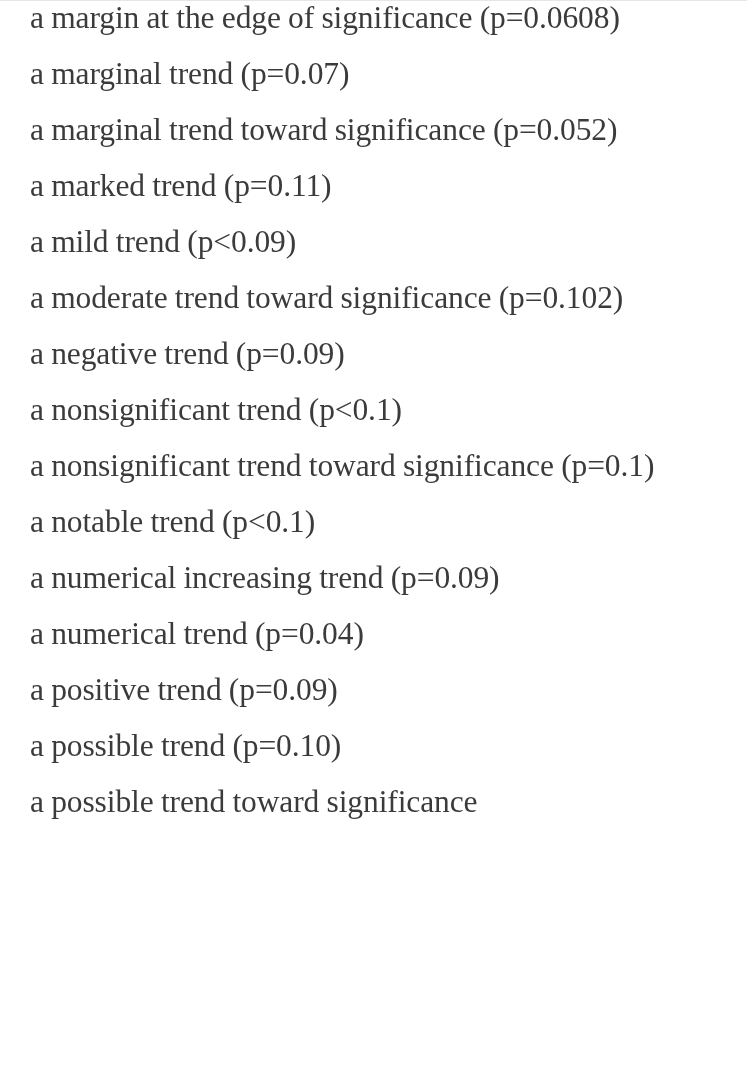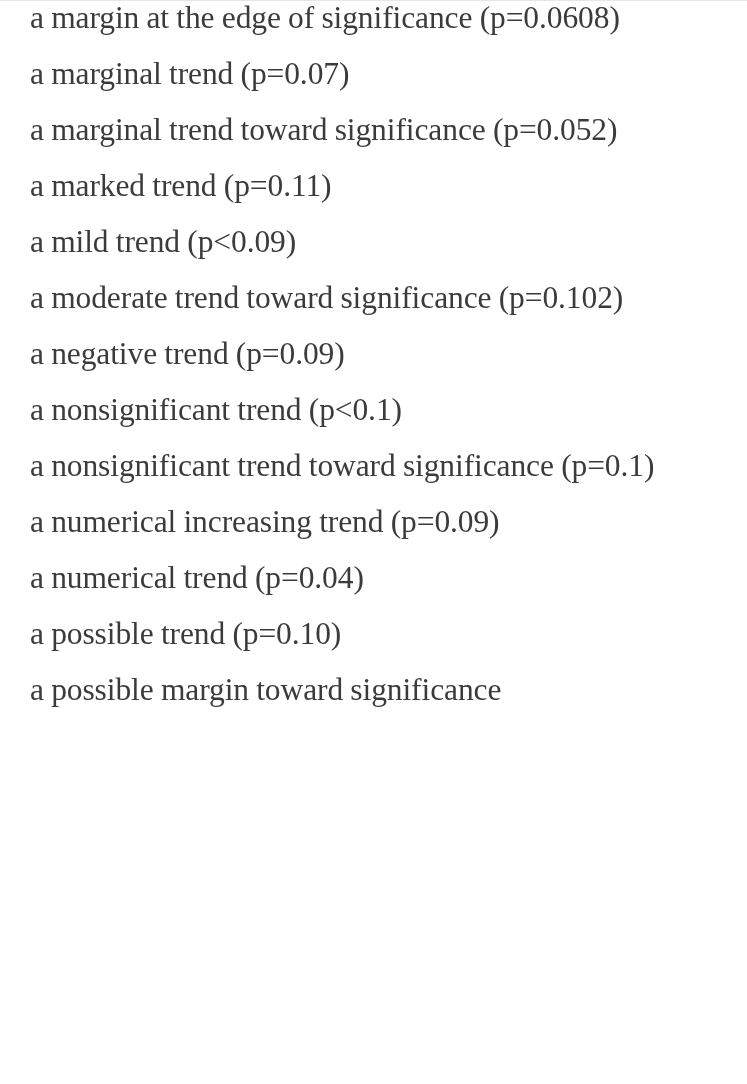--- a/index.html
+++ b/index.html
@@ -51,17 +51,19 @@
 <ul class="phrase-list" id="phrase-list">
     <li class="phrase-item">a margin at the edge of significance (p=0.0608)</li>
     <li class="phrase-item">a marginal trend (p=0.07)</li>
     <li class="phrase-item">a marginal trend toward significance (p=0.052)</li>
     <li class="phrase-item">a marked trend (p=0.11)</li>
     <li class="phrase-item">a mild trend (p&lt;0.09)</li>
     <li class="phrase-item">a moderate trend toward significance (p=0.102)</li>
     <li class="phrase-item">a negative trend (p=0.09)</li>
     <li class="phrase-item">a nonsignificant trend (p&lt;0.1)</li>
     <li class="phrase-item">a nonsignificant trend toward significance (p=0.1)</li>
+    <li class="phrase-item">a notable trend (p&lt;0.1)</li>
     <li class="phrase-item">a numerical increasing trend (p=0.09)</li>
     <li class="phrase-item">a numerical trend (p=0.04)</li>
+    <li class="phrase-item">a positive trend (p=0.09)</li>
     <li class="phrase-item">a possible trend (p=0.10)</li>
-    <li class="phrase-item">a possible margin toward significance</li>
+    <li class="phrase-item">a possible trend toward significance</li>
   </ul>
 
 </body></html>

